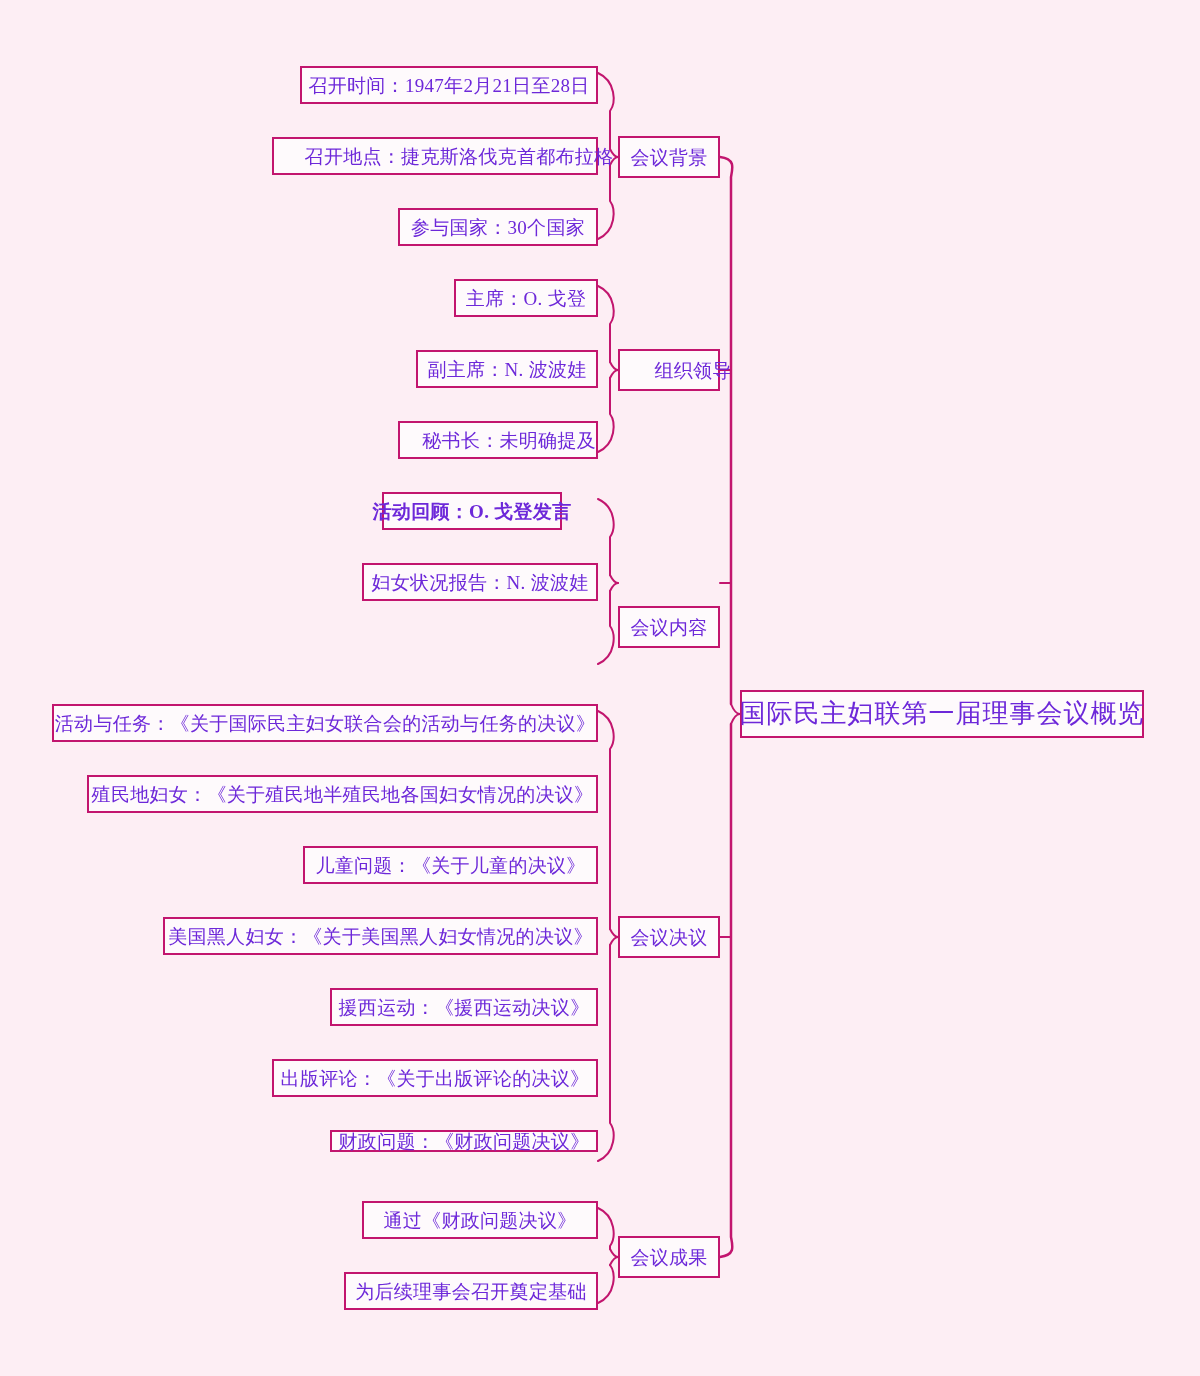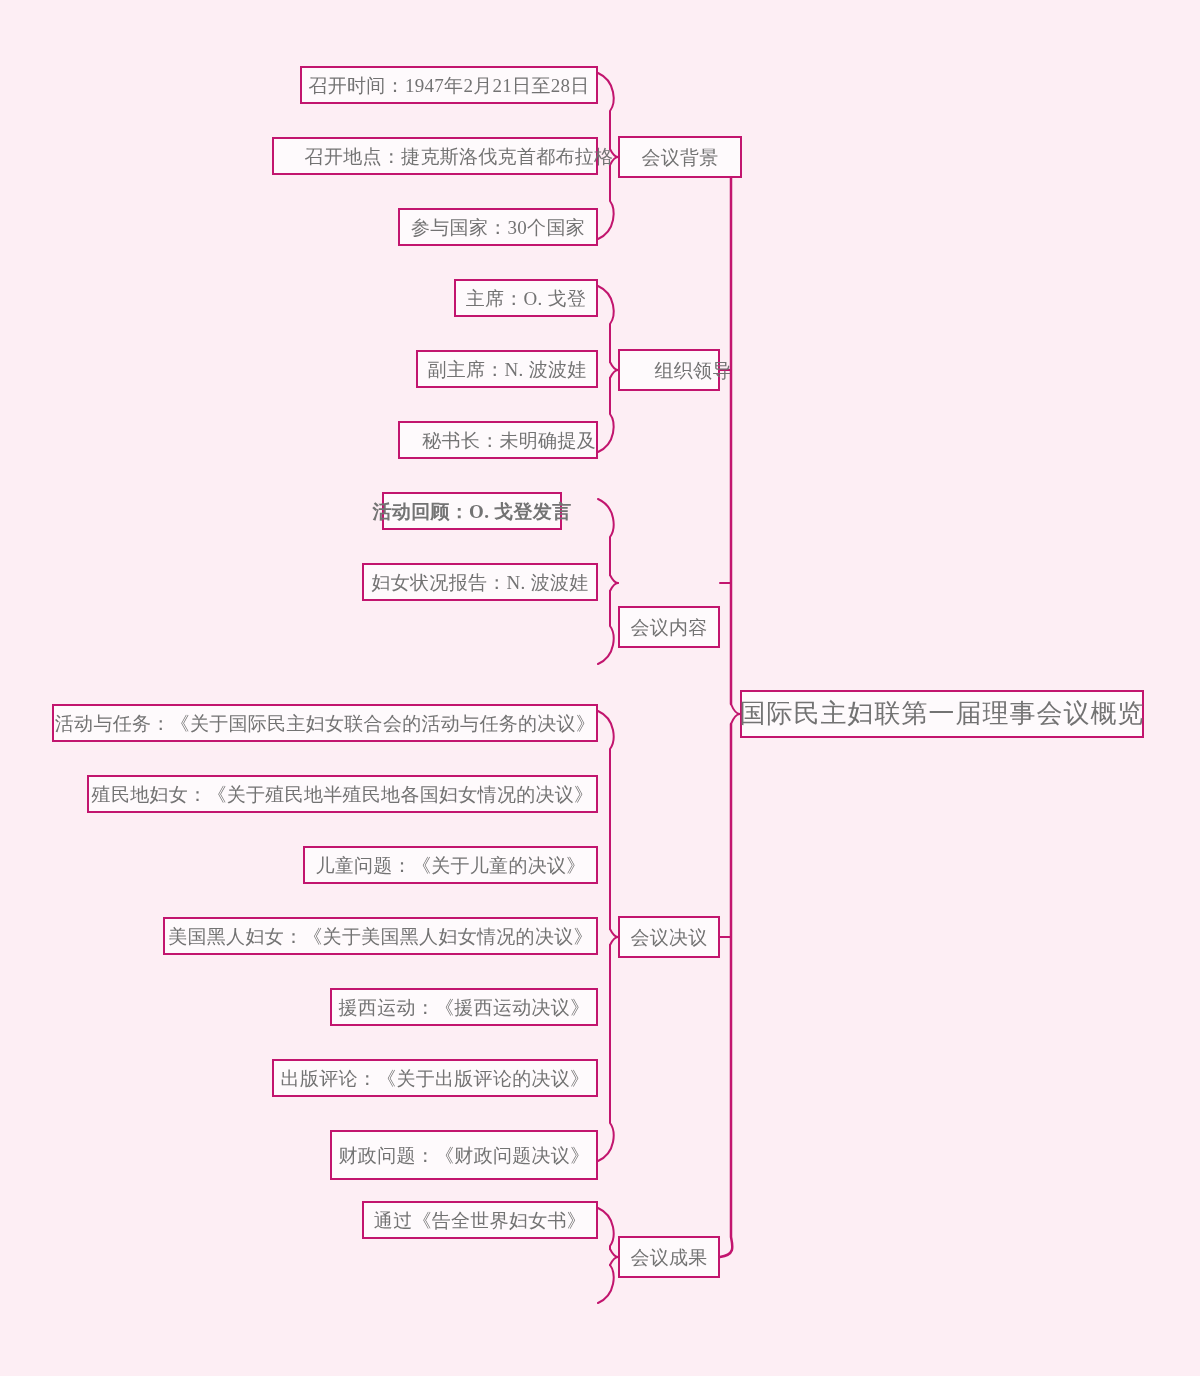--- a/index.html
+++ b/index.html
@@ -28,21 +28,21 @@
     pointer-events: none;
   }
   .node {
     position: absolute;
     box-sizing: border-box;
     background: #fefafc;
     border: 2px solid #c2156e;
     display: flex;
     align-items: center;
     justify-content: center;
-    color: #737373;
+    color: #6d28d9;
     font-size: 19px;
     line-height: 1;
     white-space: nowrap;
     letter-spacing: 0.3px;
   }
   .node.leaf { height: 38px; }
   .node.branch {
     height: 42px;
     font-size: 19px;
   }
@@ -114,27 +114,30 @@
     </div>
     <div class="node leaf" style="left: 163px; top: 917px; width: 435px; height: 38px;">
       <span>美国黑人妇女：《关于美国黑人妇女情况的决议》</span>
     </div>
     <div class="node leaf" style="left: 330px; top: 988px; width: 268px; height: 38px;">
       <span>援西运动：《援西运动决议》</span>
     </div>
     <div class="node leaf" style="left: 272px; top: 1059px; width: 326px; height: 38px;">
       <span>出版评论：《关于出版评论的决议》</span>
     </div>
-    <div class="node leaf" style="left: 330px; top: 1130px; width: 268px; height: 50px;">
+    <div class="node leaf" style="left: 330px; top: 1130px; width: 268px; height: 22px;">
       <span>财政问题：《财政问题决议》</span>
     </div>
     <div class="node leaf" style="left: 362px; top: 1201px; width: 236px; height: 38px;">
-      <span>通过《告全世界妇女书》</span>
+      <span>通过《财政问题决议》</span>
     </div>
-    <div class="node branch" style="left: 618px; top: 136px; width: 124px; height: 42px;">
+    <div class="node leaf" style="left: 344px; top: 1272px; width: 254px; height: 38px;">
+      <span>为后续理事会召开奠定基础</span>
+    </div>
+    <div class="node branch" style="left: 618px; top: 136px; width: 102px; height: 42px;">
       <span>会议背景</span>
     </div>
     <div class="node branch" style="left: 618px; top: 349px; width: 102px; height: 42px; padding-left: 48px;">
       <span>组织领导</span>
     </div>
     <div class="node branch" style="left: 618px; top: 562px; width: 102px; height: 42px; margin-top: 44px;">
       <span>会议内容</span>
     </div>
     <div class="node branch" style="left: 618px; top: 916px; width: 102px; height: 42px;">
       <span>会议决议</span>

